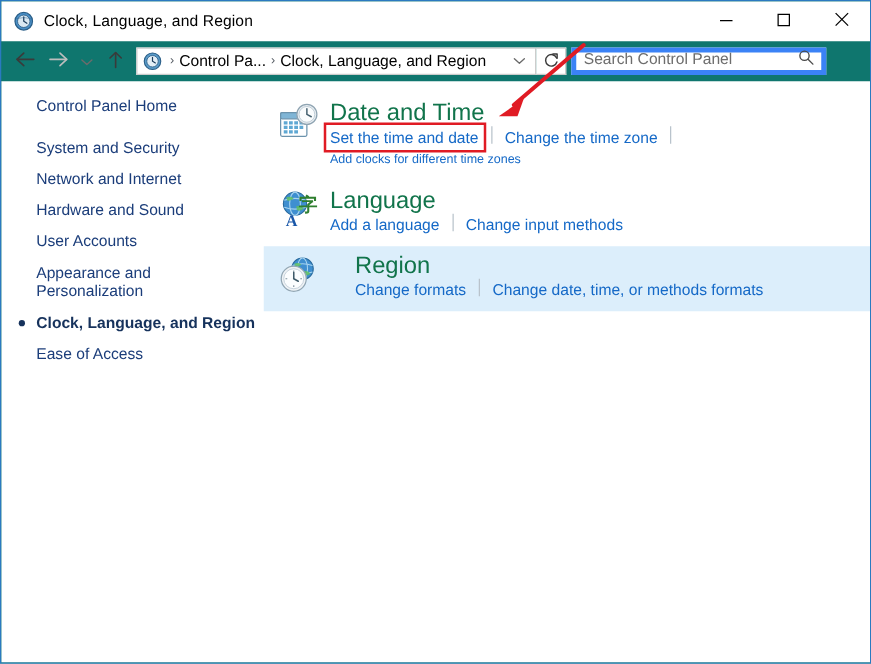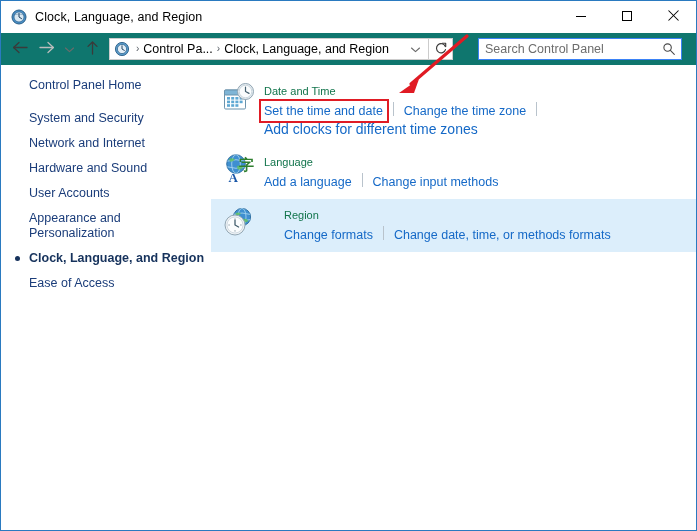--- a/index.html
+++ b/index.html
@@ -129,29 +129,29 @@
     border: 1px solid #cccccc;
     border-left: none;
     background: #ffffff;
     display: flex;
     align-items: center;
     justify-content: center;
     flex: 0 0 auto;
   }
 
   #search-box {
-    margin-left: 25px;
+    margin-left: 4px;
     flex: 0 0 auto;
     width: 204px;
     height: 22px;
     box-sizing: border-box;
-    border: 1px solid #3b82f6;
+    border: 4px solid #3b82f6;
     background: #ffffff;
     display: flex;
-    align-items: center;
+    align-items: flex-end;
   }
   #search-input {
     border: none;
     outline: none;
     flex: 1 1 auto;
     height: 18px;
     font-family: "Liberation Sans", sans-serif;
     font-size: 12.5px;
     color: #6d6d6d;
     padding: 0 2px 0 6px;
@@ -227,21 +227,21 @@
     height: 32px;
     flex: 0 0 auto;
     margin-right: 9px;
     margin-top: 1px;
   }
   .cat-body {
     flex: 1 1 auto;
     min-width: 0;
   }
   .cat-title {
-    font-size: 11px;
+    font-size: 19px;
     color: #11744b;
     line-height: 19px;
     margin-bottom: 1px;
     display: inline-block;
   }
   .cat-links {
     font-size: 12.5px;
     line-height: 18px;
     color: #1569c7;
     display: flex;
@@ -255,21 +255,21 @@
   }
   .link-div {
     display: inline-block;
     width: 1px;
     height: 14px;
     background: #b9c3cc;
     margin: 0 10px;
     flex: 0 0 auto;
   }
   .cat-sublink-row {
-    font-size: 14px;
+    font-size: 10px;
     line-height: 18px;
   }
 
   
   .annot-box {
     position: relative;
     display: inline-block;
   }
   .annot-box::after {
     content: "";

